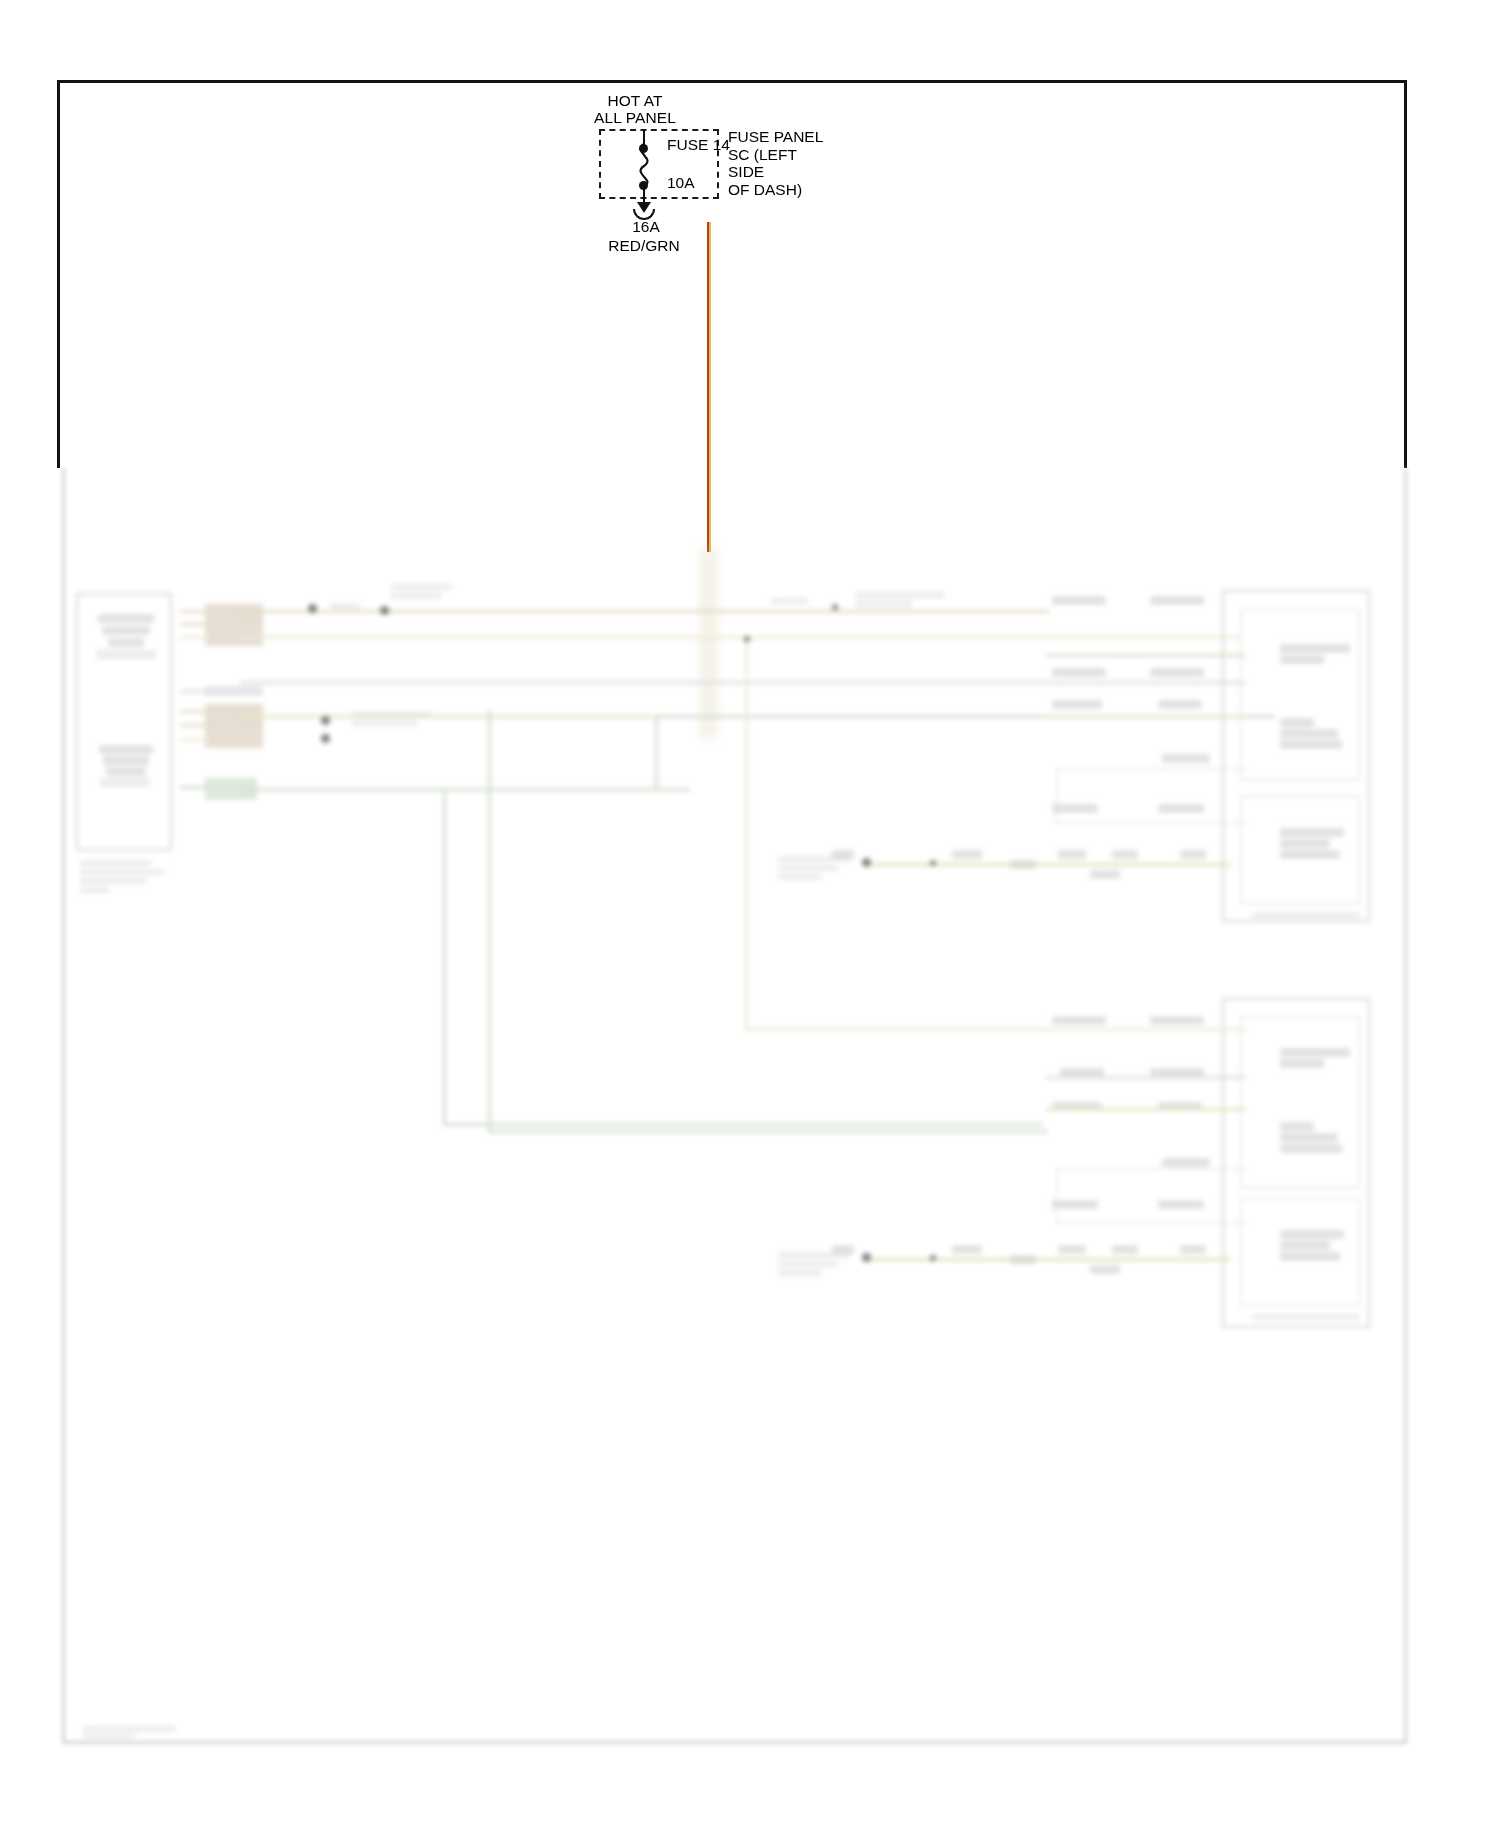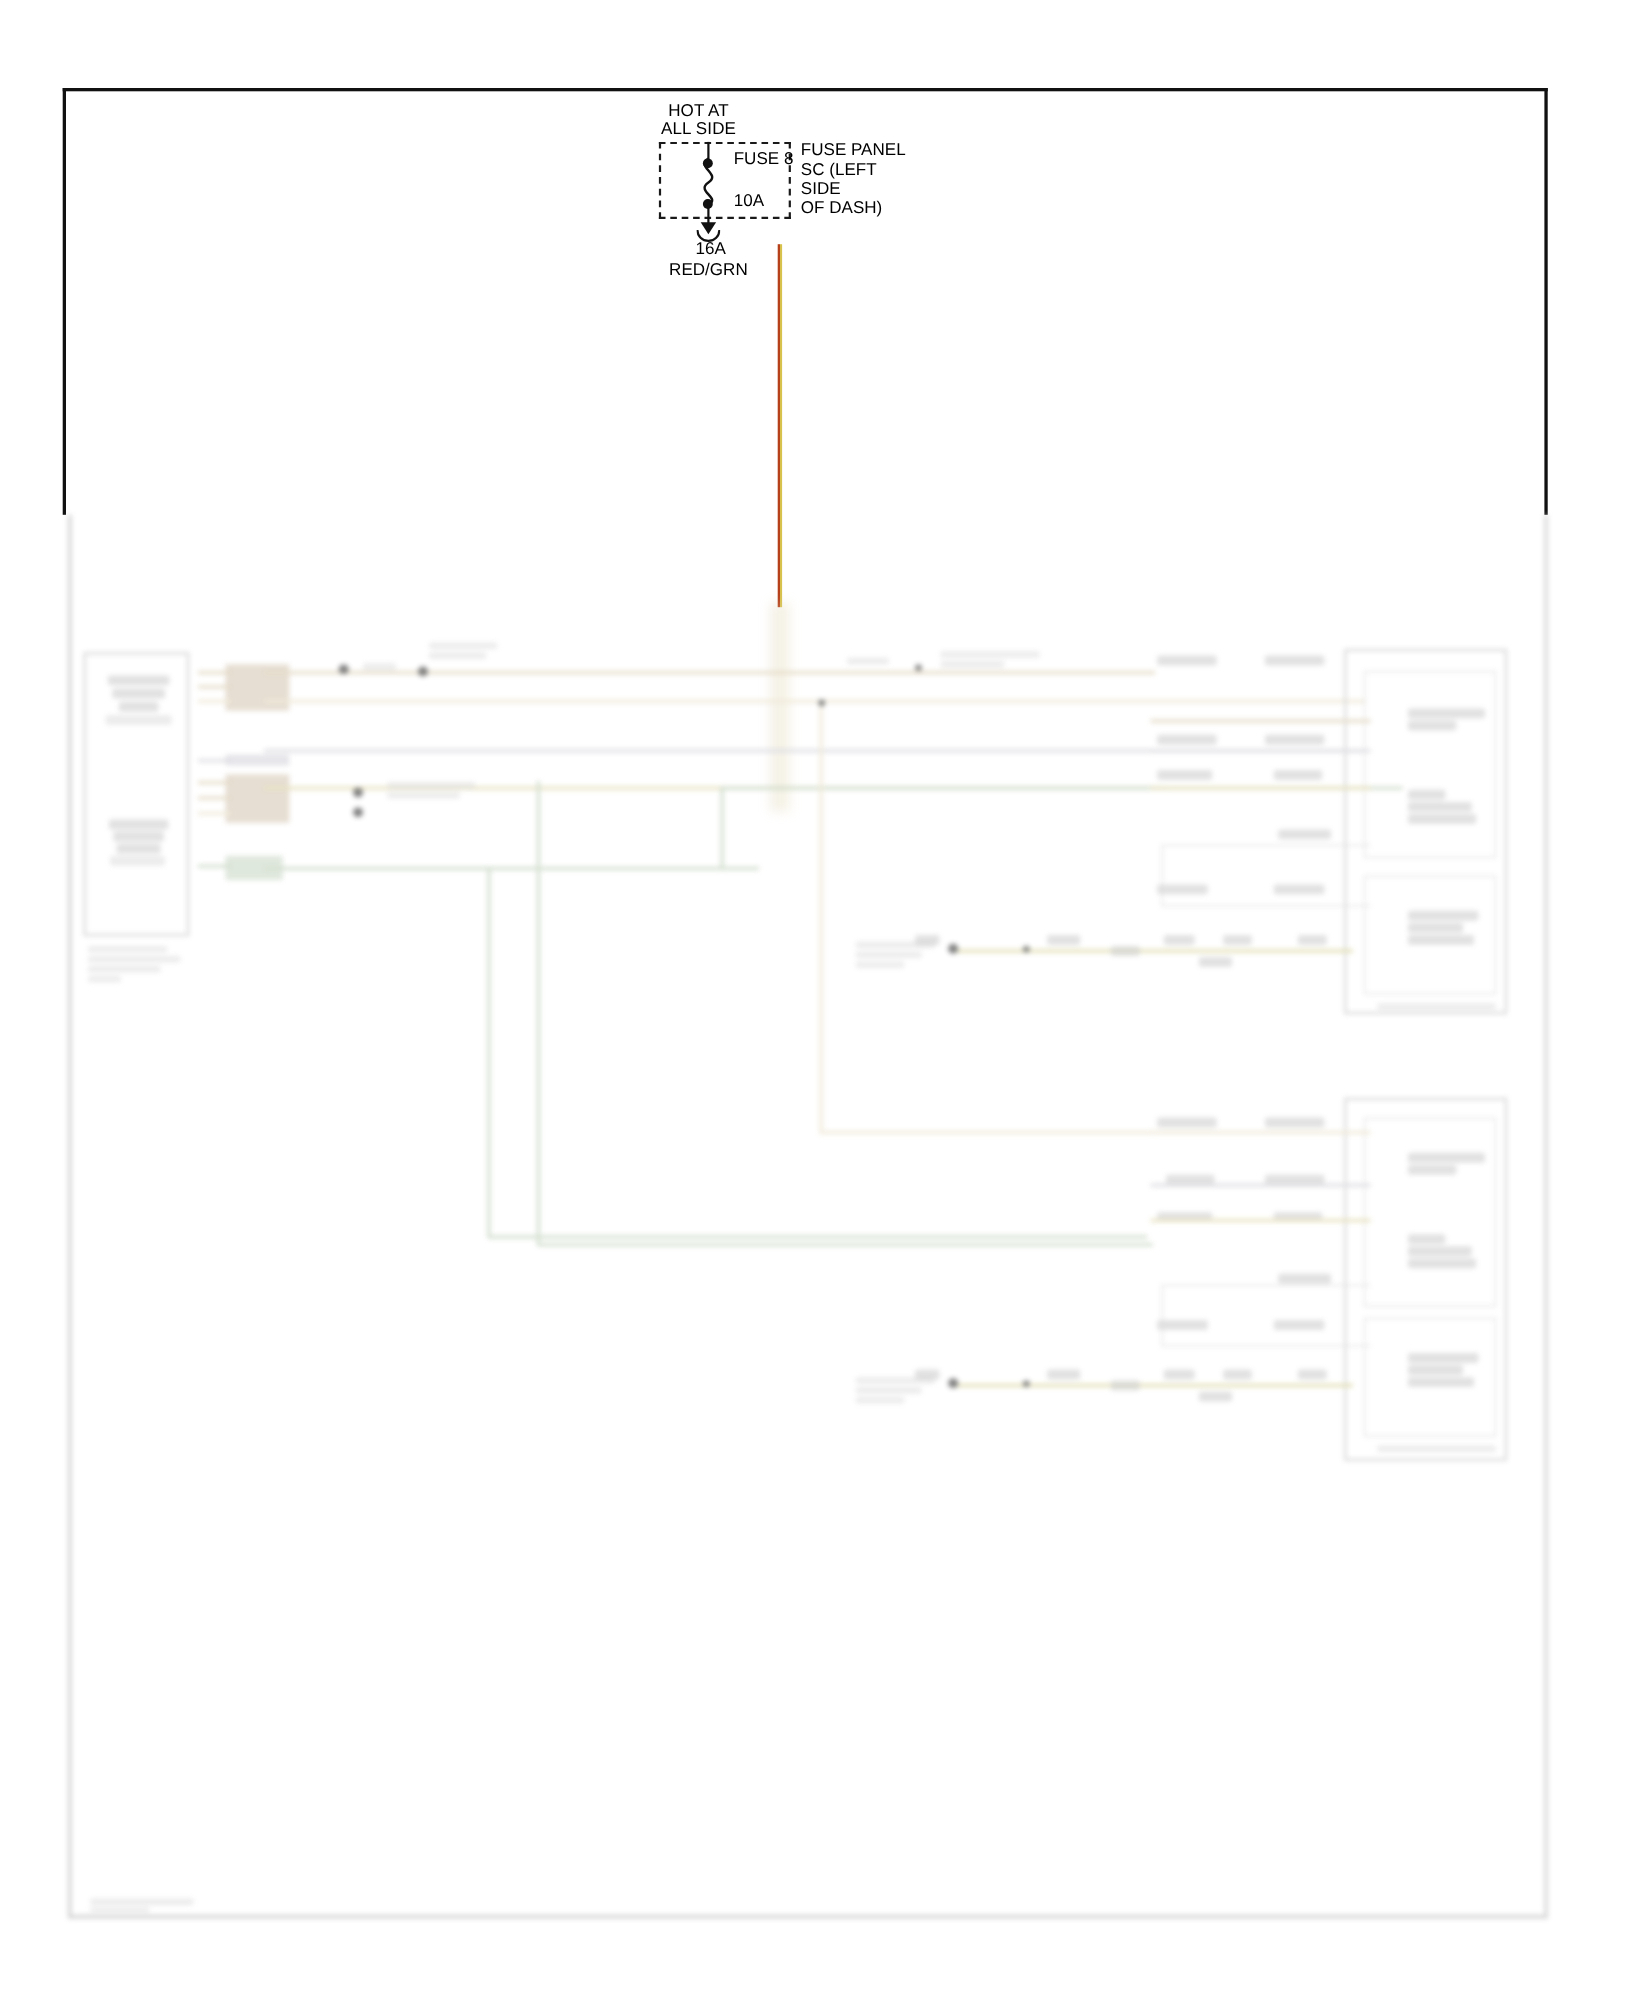--- a/index.html
+++ b/index.html
@@ -258,36 +258,36 @@
 </head>
 <body>
 
 <div class="diagram-root">
 
   <div class="frame-sharp"></div>
 
   <div class="fuse-group">
 
     <div class="hot-label">HOT AT
-ALL SIDE</div>
+ALL PANEL</div>
 
     <div class="fuse-box"></div>
     <div class="fuse-top-lead"></div>
 
     <svg class="fuse-squiggle" viewBox="0 0 32 46">
       <path d="M16 2 C4 10, 28 16, 16 24 C4 32, 28 38, 16 44" fill="none" stroke="#111111" stroke-width="2.2"></path>
     </svg>
 
     <div class="fuse-dot top"></div>
     <div class="fuse-dot bot"></div>
     <div class="fuse-bot-lead"></div>
     <div class="fuse-arrow"></div>
     <div class="splice-cup"></div>
 
-    <div class="fuse-name">FUSE 8</div>
+    <div class="fuse-name">FUSE 14</div>
 
     <div class="fuse-rating">10A</div>
 
     <div class="panel-label">FUSE PANEL
 SC (LEFT
 SIDE
 OF DASH)</div>
 
     <div class="gauge-label">16A</div>
 

